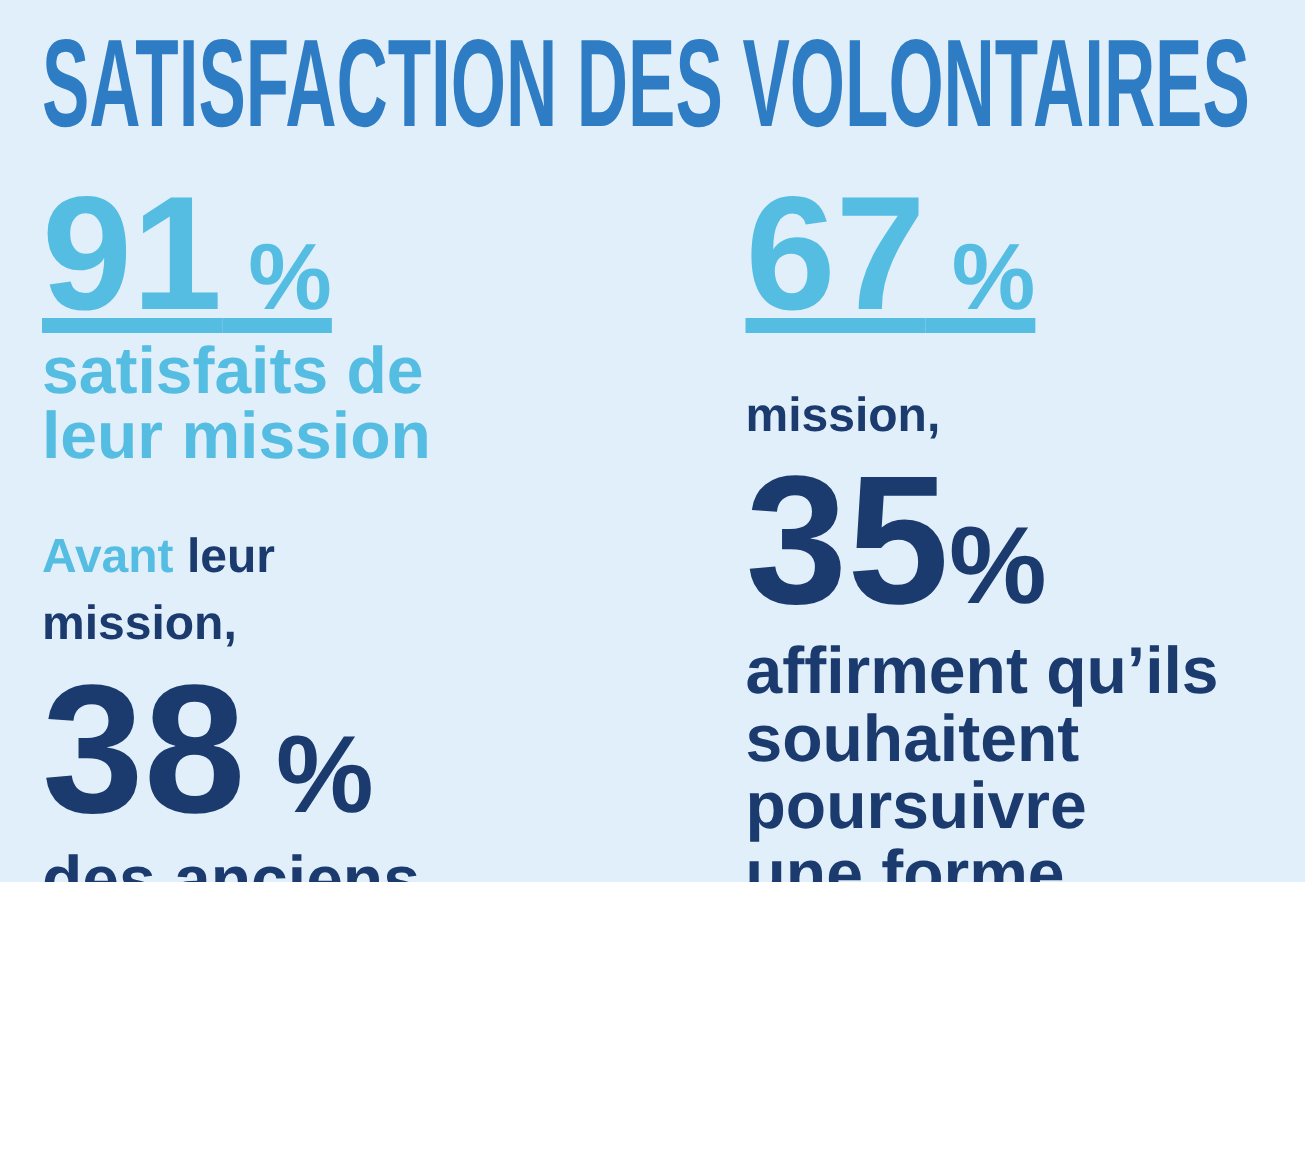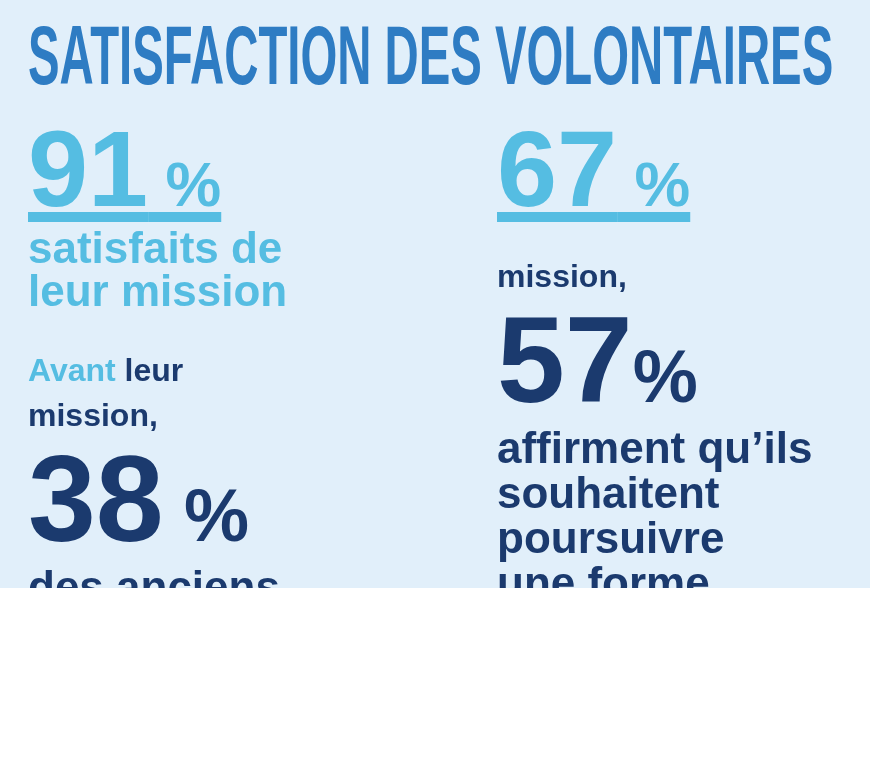--- a/index.html
+++ b/index.html
@@ -91,21 +91,21 @@
 bénévolement</div>
     </div>
 
     <div class="col">
       <div class="stat-num cyan"><span>67</span><span class="pct"> %</span></div>
 
       <div class="heading navy">
         <div>mission,</div>
       </div>
 
-      <div class="stat-num-big navy"><span>57</span><span class="pct">%</span></div>
+      <div class="stat-num-big navy"><span>35</span><span class="pct">%</span></div>
       <div class="body-text navy">affirment qu’ils
 souhaitent
 poursuivre
 une forme
 d’engagement</div>
     </div>
 
   </div>
 </div>
 

